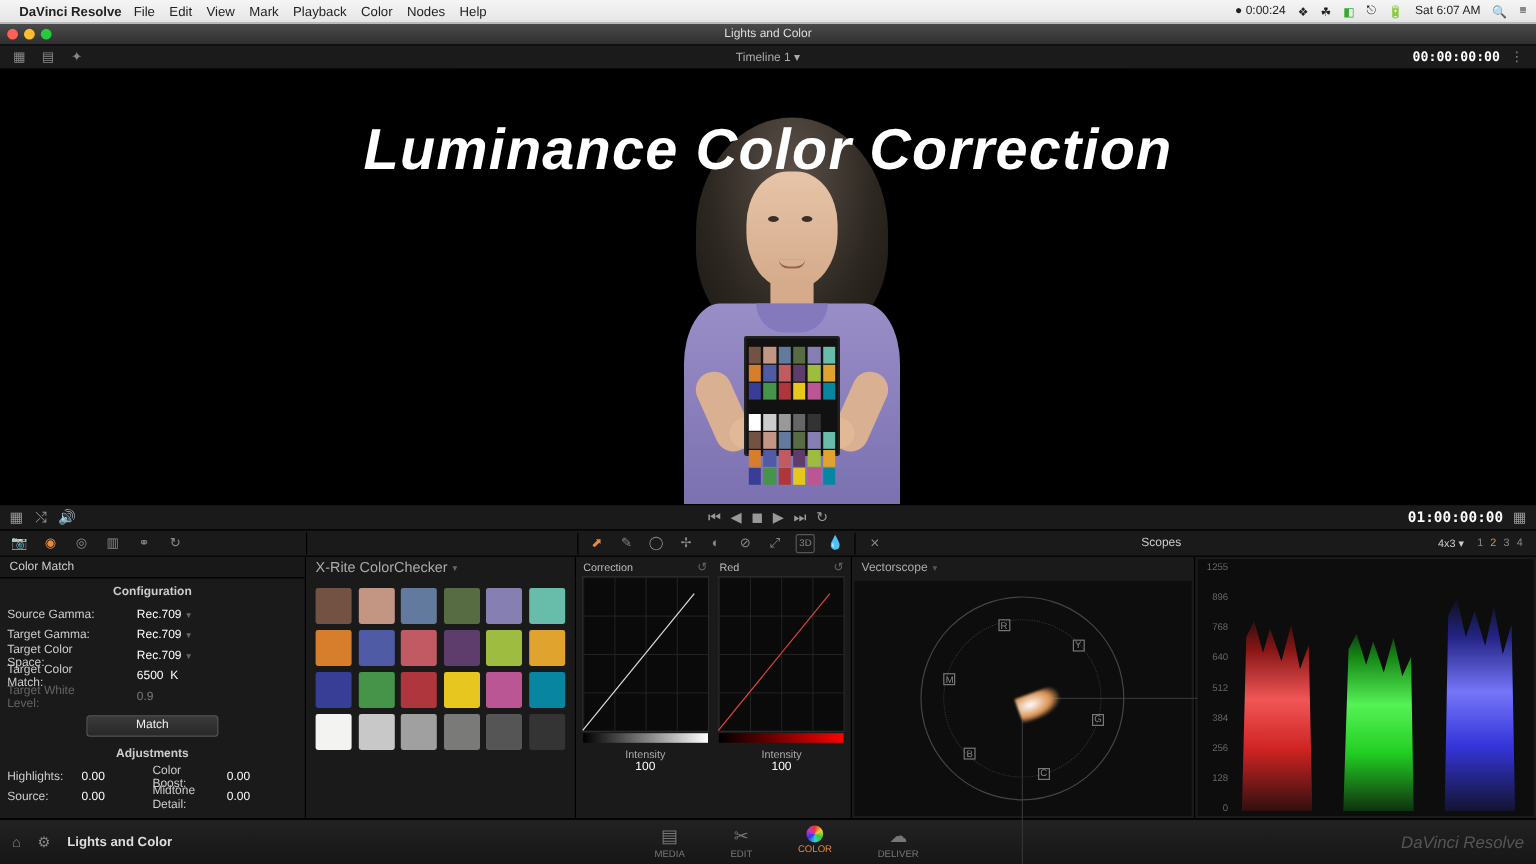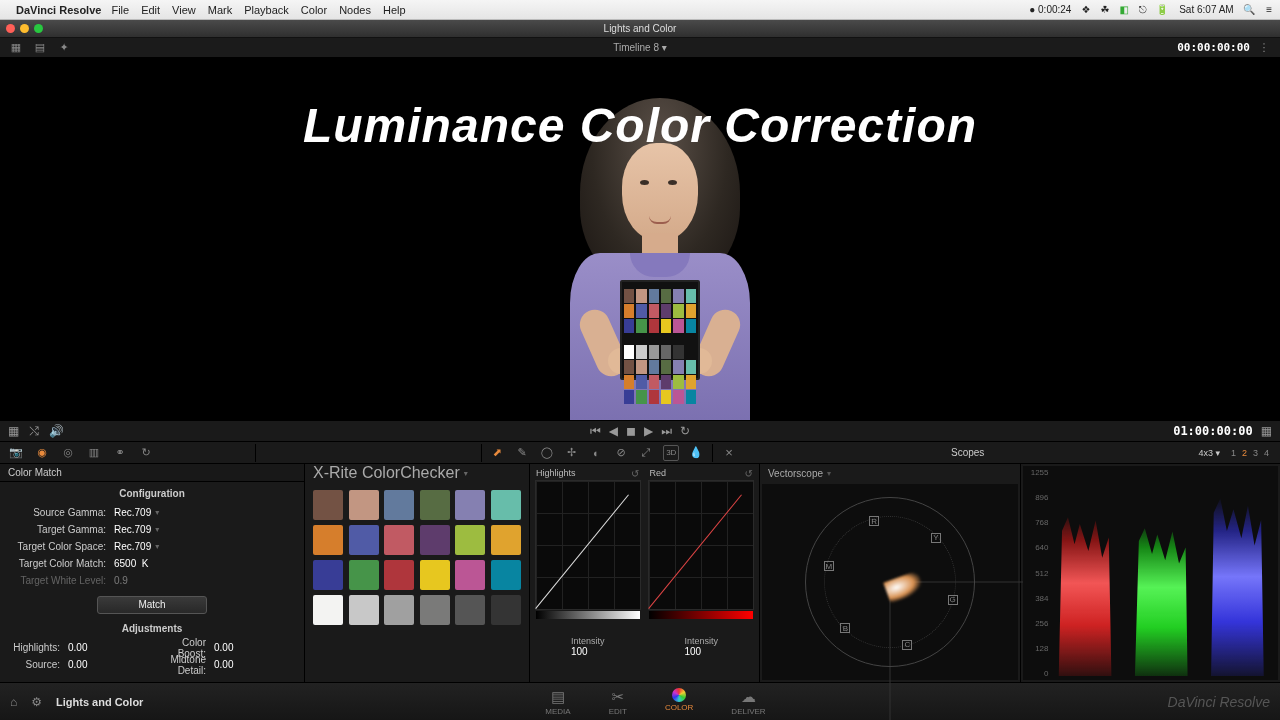--- a/index.html
+++ b/index.html
@@ -64,53 +64,53 @@
 .scopes-head{display:flex;align-items:center;gap:8px;padding:0 8px;font-size:10px}
 .scopes-head .lab{flex:1;text-align:center;color:#ccc}
 .scopes-head .sel{color:#ccc;font-size:9px}
 .scopes-head .num{color:#888;font-size:9px;padding:0 3px}
 .scopes-head .num.active{color:#e88a3c}
 
 .lower{height:218px;display:flex;background:#1a1a1a}
 .panel{border-right:1px solid #000;display:flex;flex-direction:column;font-size:10px}
 .panel-head{height:18px;display:flex;align-items:center;padding:0 8px;font-size:10px;color:#ccc;background:#181818;border-bottom:1px solid #000}
 
-.colormatch{width:305px}
+.colormatch{width:255px}
 .cm-body{padding:4px 6px;display:flex;flex-direction:column;gap:3px}
 .cm-sect{font-weight:bold;text-align:center;color:#ccc;font-size:10px;margin:2px 0}
 .cm-row{display:flex;align-items:center;height:17px;font-size:10px}
-.cm-row .lbl{width:108px;text-align:right;padding-right:8px;color:#ccc}
+.cm-row .lbl{width:108px;padding-right:24px;color:#ccc}
 .cm-row .val{color:#fff;flex:1;display:flex;align-items:center}
 .cm-row .dd::after{content:"▾";color:#666;margin-left:4px;font-size:8px}
 .cm-row.dim{opacity:.4}
 .matchbtn{width:110px;height:18px;margin:4px auto;background:linear-gradient(#3a3a3a,#282828);border:1px solid #555;border-radius:3px;text-align:center;line-height:16px;color:#eee;font-size:10px}
 .adj2{display:flex;flex-wrap:wrap}
 .adj2 .cm-row{width:50%}
 .adj2 .cm-row .lbl{width:62px}
 
 .swatches{width:225px}
-.sw-head{height:18px;display:flex;align-items:center;padding:0 8px;font-size:16px;color:#aaa}
+.sw-head{height:18px;display:flex;align-items:center;padding:0 8px;font-size:12px;color:#aaa}
 .sw-head::after{content:"▾";margin-left:4px;color:#666;font-size:8px}
 .sw-grid{padding:8px;display:grid;grid-template-columns:repeat(6,1fr);gap:5px}
 .sw{width:30px;height:30px;border-radius:2px}
 
 .curves{width:230px}
 .cv-body{display:flex;padding:2px;gap:2px}
 .cvcol{flex:1;display:flex;flex-direction:column;align-items:center}
 .cvlab{font-size:9px;color:#bbb;height:14px;display:flex;align-items:center;justify-content:space-between;width:100%;padding:0 4px}
 .cvlab .reset{color:#666;font-size:10px}
 .cvplot{width:106px;height:130px;background:#0a0a0a;border:1px solid #2a2a2a;position:relative}
 .cvplot .grid{position:absolute;inset:0;background:
  linear-gradient(#222 1px,transparent 1px) 0 0/100% 25%,
  linear-gradient(90deg,#222 1px,transparent 1px) 0 0/25% 100%}
 .cvplot.lum .diag{position:absolute;left:0;bottom:0;width:141%;height:1px;background:#ddd;transform:rotate(-50.8deg);transform-origin:left bottom}
 .cvplot.red .diag{position:absolute;left:0;bottom:0;width:141%;height:1px;background:#d44;transform:rotate(-50.8deg);transform-origin:left bottom}
 .cvplot.lum .grad{position:absolute;left:0;right:0;bottom:-10px;height:8px;background:linear-gradient(90deg,#000,#fff)}
 .cvplot.red .grad{position:absolute;left:0;right:0;bottom:-10px;height:8px;background:linear-gradient(90deg,#000,#f00)}
-.cvint{margin-top:26px;font-size:9px;color:#aaa;text-align:left}
+.cvint{margin-top:14px;font-size:9px;color:#aaa;text-align:center}
 .cvint .v{color:#fff;font-size:10px}
 
 .scopes{flex:1;display:flex}
 .scope{flex:1;border-right:1px solid #000;display:flex;flex-direction:column}
 .scope-head{height:18px;display:flex;align-items:center;padding:0 8px;font-size:10px;color:#aaa;gap:4px}
 .scope-head::after{content:"▾";color:#555;font-size:8px}
 .scope-body{flex:1;background:#0d0d0d;position:relative;margin:2px}
 
 .vs-circle{position:absolute;left:50%;top:50%;width:170px;height:170px;border:1px solid #444;border-radius:50%;transform:translate(-50%,-50%)}
 .vs-circle::before{content:"";position:absolute;inset:18px;border:1px dotted #333;border-radius:50%}
@@ -168,21 +168,21 @@
   <div class="title">Lights and Color</div>
   <div style="width:60px"></div>
 </div>
 
 <div class="tlbar">
   <div class="left">
     <span class="icobtn">▦</span>
     <span class="icobtn">▤</span>
     <span class="icobtn">✦</span>
   </div>
-  <span><span>Timeline 8</span> ▾</span>
+  <span><span>Timeline 1</span> ▾</span>
   <div class="right">
     <span class="tc">00:00:00:00</span>
     <span class="icobtn">⋮</span>
   </div>
 </div>
 
 <div class="viewer">
   <div class="overlay-title">Luminance Color Correction</div>
   <div class="canvas">
     <div class="portrait">
@@ -397,21 +397,21 @@
         <div class="sw" style="background:#7a7a79"></div>
         <div class="sw" style="background:#555555"></div>
         <div class="sw" style="background:#343434"></div>
       </div>
   </div>
 
   <div class="panel curves">
     <div class="cv-body" id="cv-body">
         <div class="cvcol">
     <div class="cvlab">
-            <span>Highlights</span>
+            <span>Correction</span>
             <span class="reset">↺</span>
           </div>
     <div class="cvplot lum">
             <div class="grid"></div>
             <div class="diag"></div>
             <div class="grad"></div>
           </div>
     <div class="cvint">
             <div>Intensity</div>
             <div class="v">100</div>

